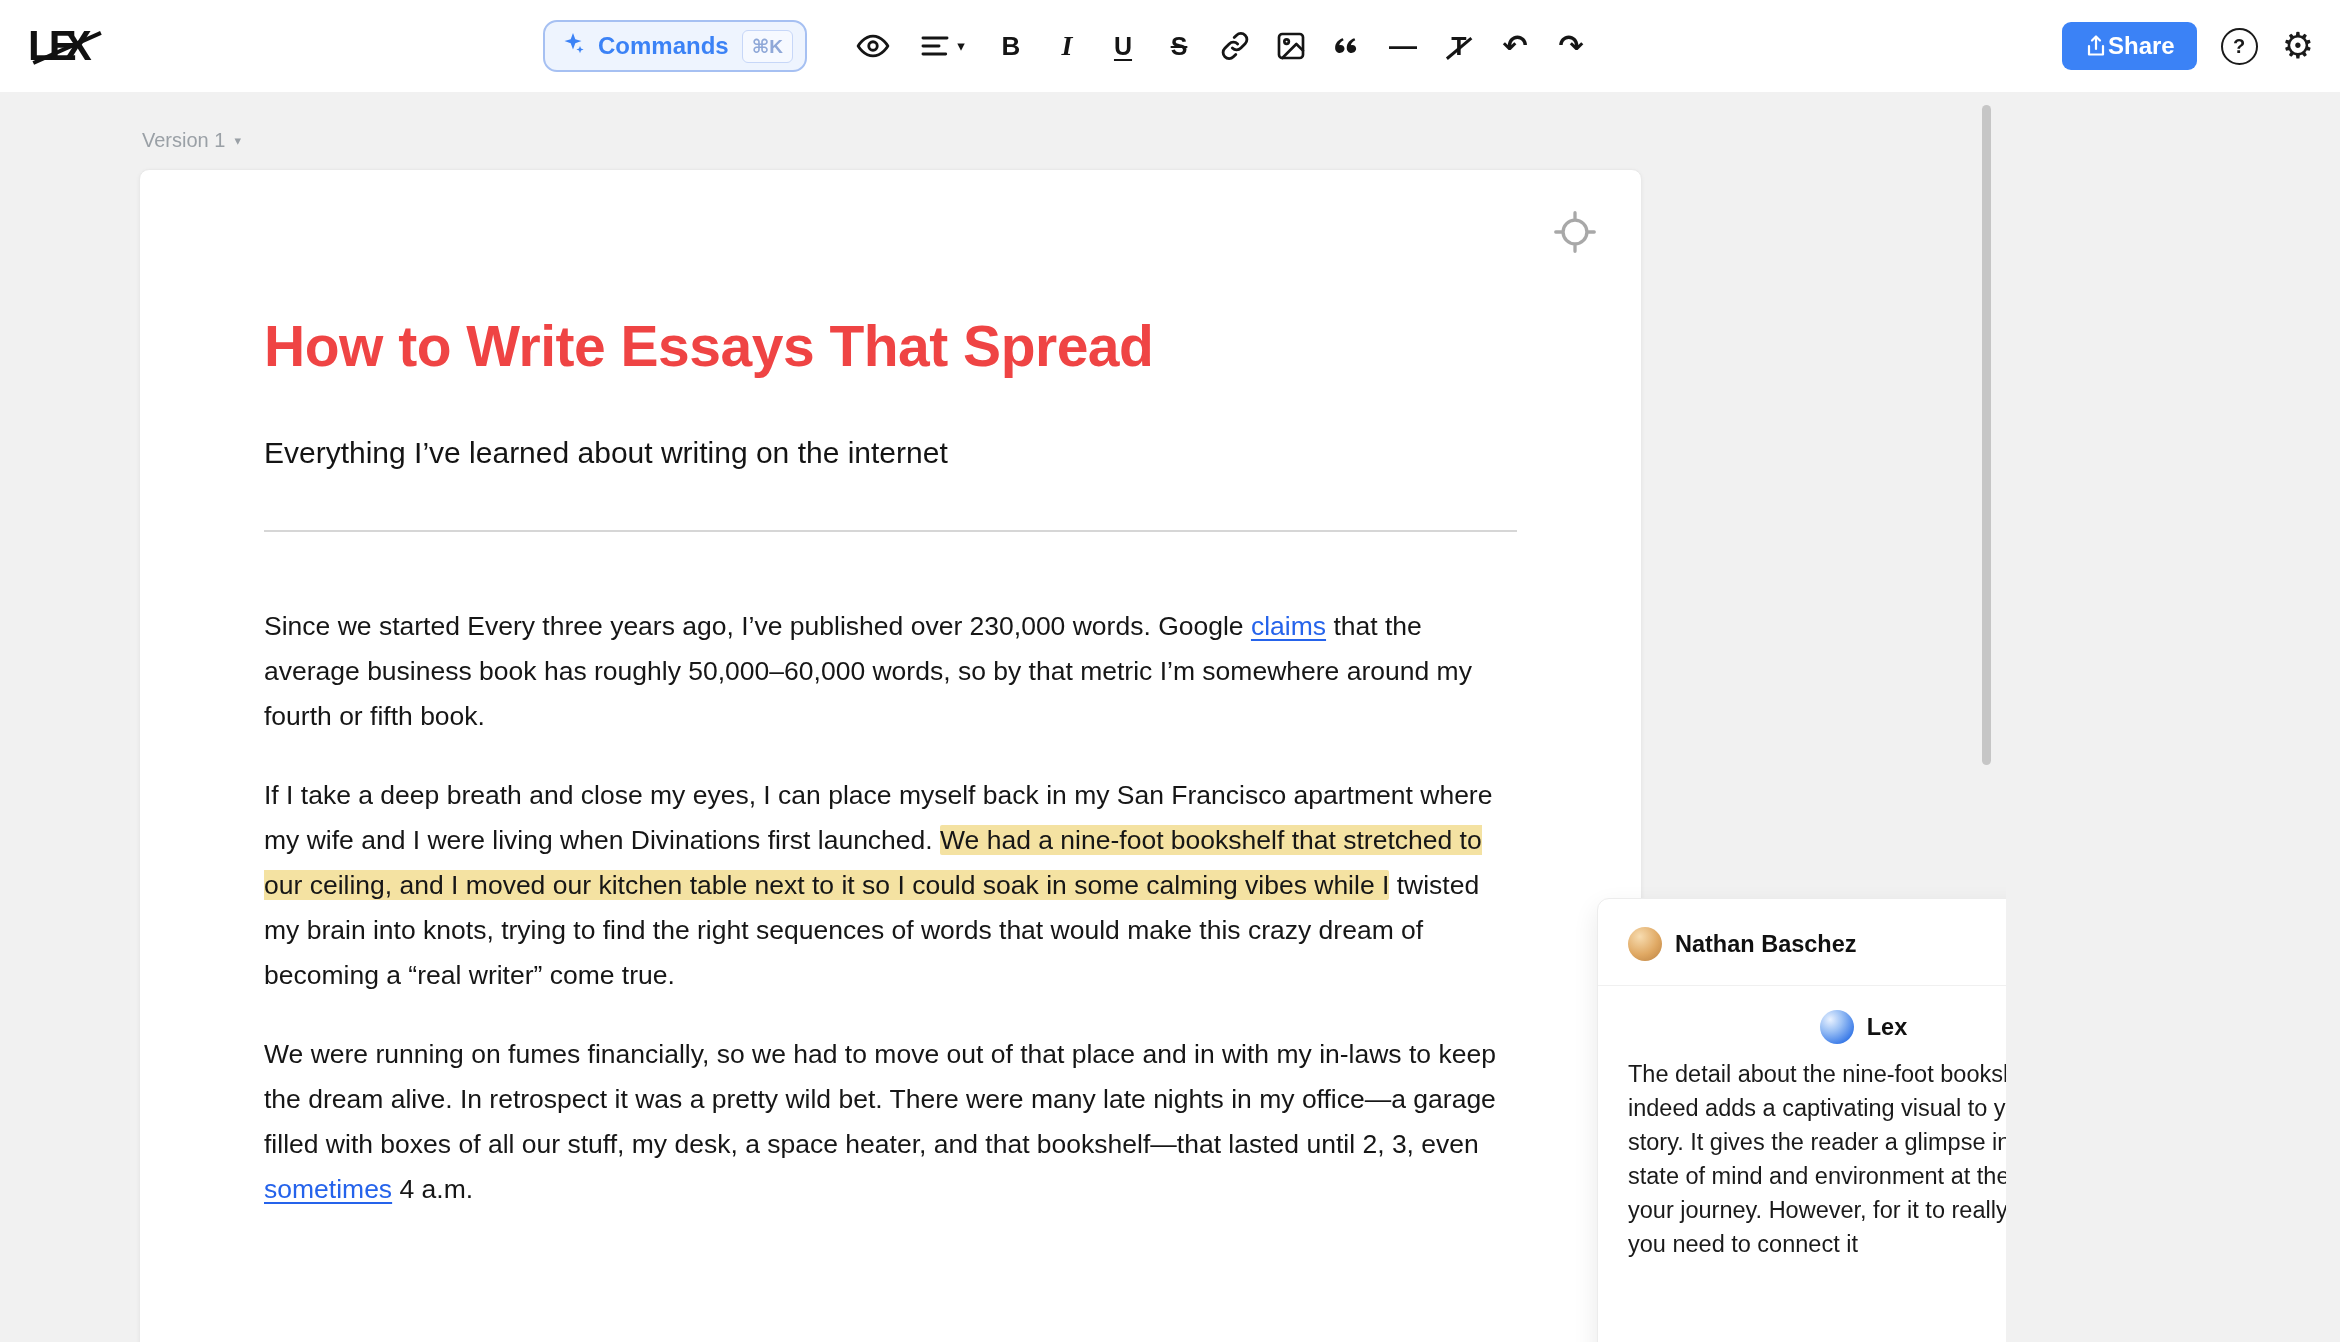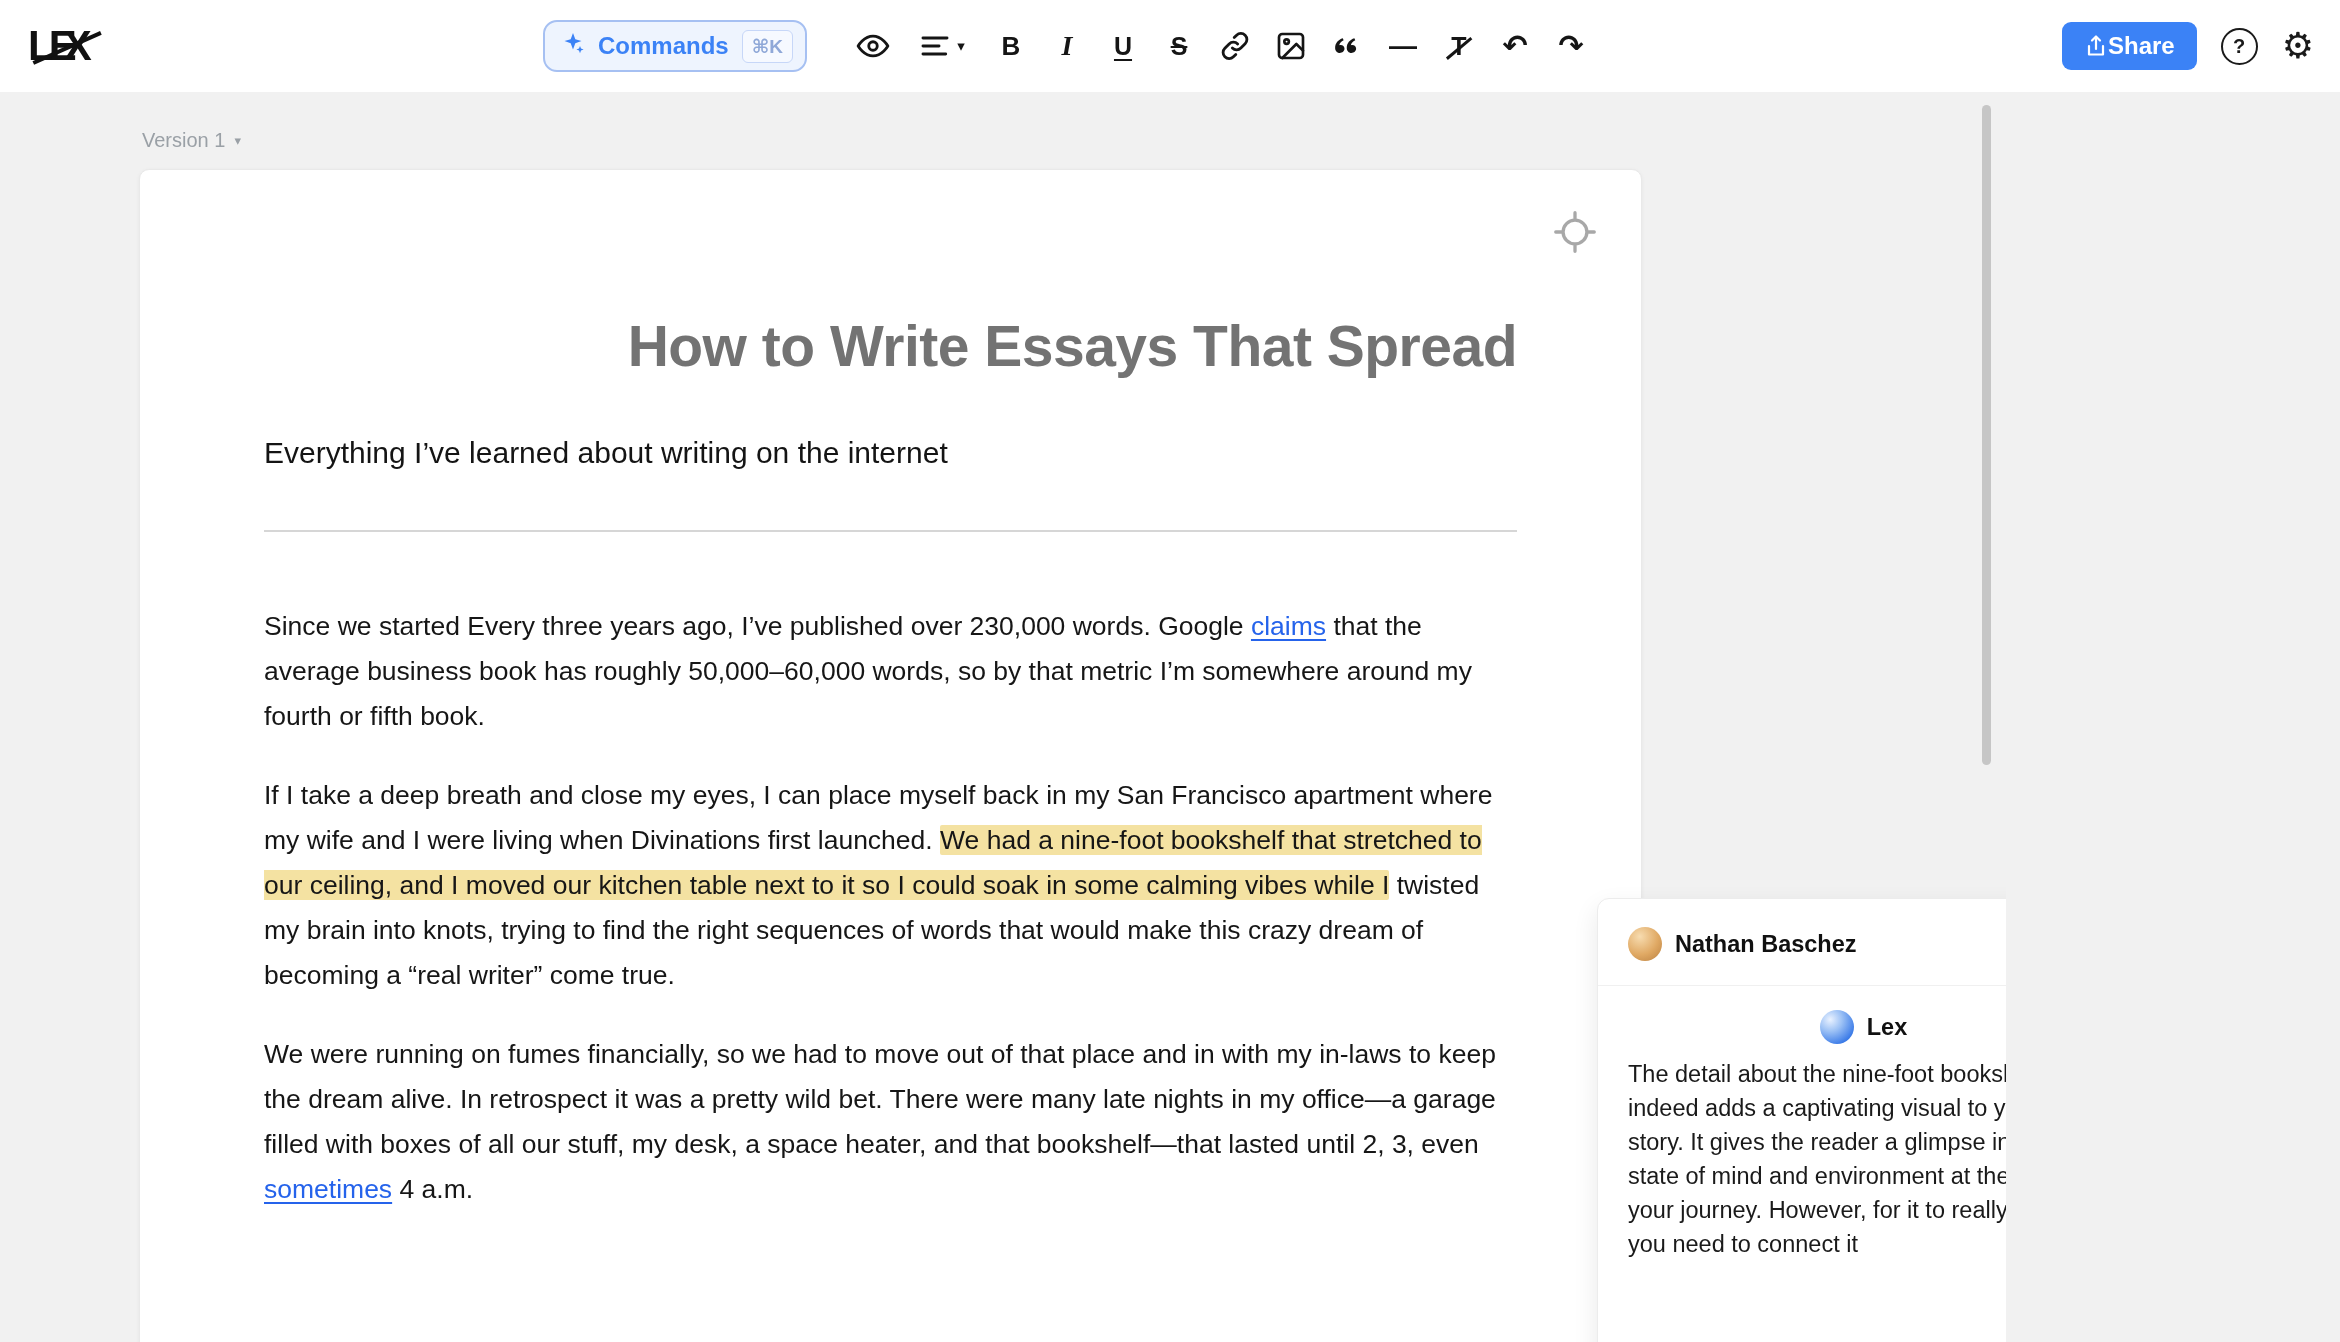--- a/index.html
+++ b/index.html
@@ -94,21 +94,21 @@
     position:absolute;left:139px;top:70px;width:1503px;height:1300px;
     background:#fff;border:1px solid #e9e9e9;border-radius:10px;
     box-shadow:0 1px 4px rgba(0,0,0,.05);
     padding:0 124px;
   }
   .focus-btn{
     position:absolute;right:44px;top:40px;width:44px;height:44px;
     background:transparent;border:none;cursor:pointer;padding:0;
   }
   .doc-title{
-    margin:144px 0 0;font-size:57px;font-weight:700;letter-spacing:-.5px;line-height:1.15;color:#737373;text-align:right;
+    margin:144px 0 0;font-size:57px;font-weight:700;letter-spacing:-.5px;line-height:1.15;color:#ef4444;
   }
   .doc-subtitle{
     margin:56px 0 0;font-size:30px;color:#141414;
   }
   .doc-rule{
     margin:60px 0 0;border:none;border-top:2px solid #d6d6d6;
   }
   .body-p{
     font-size:26.5px;line-height:45px;color:#161616;margin:0 0 34px;
   }

